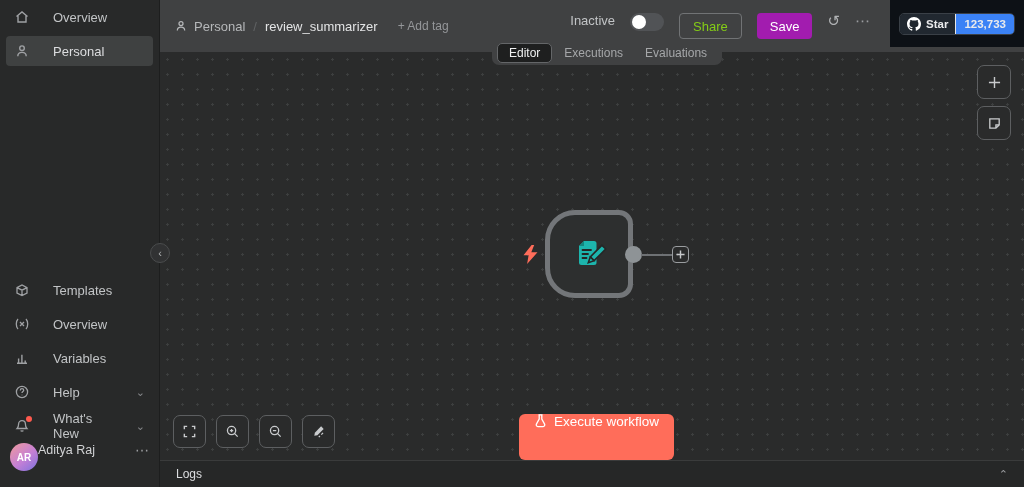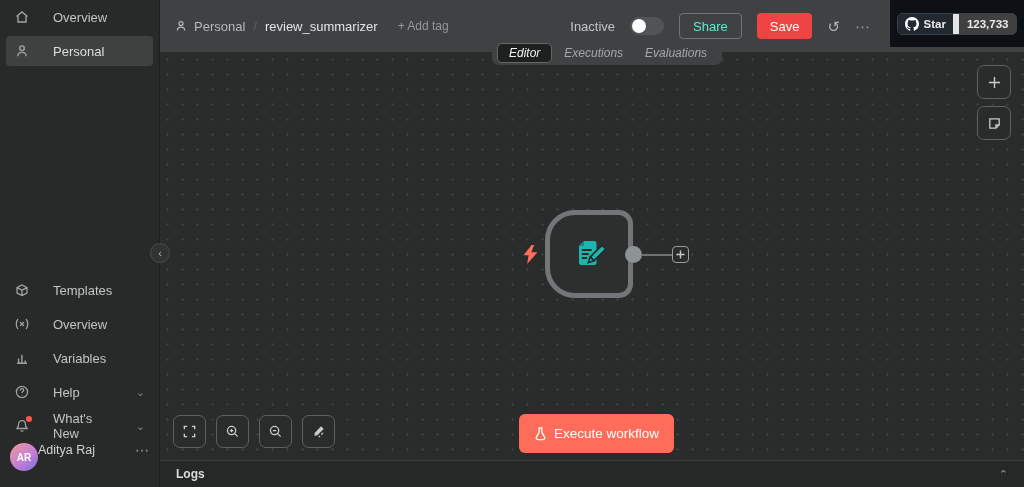--- a/index.html
+++ b/index.html
@@ -29,73 +29,73 @@
   .red-dot{position:absolute;right:-2px;top:-2px;width:6px;height:6px;border-radius:50%;background:#ff5a4e;}
 
   
   .header{position:absolute;left:160px;top:0;width:864px;height:52px;background:#404142;
           display:flex;align-items:center;padding:0 14px;box-sizing:border-box;z-index:3;}
   .breadcrumb{display:flex;align-items:center;gap:8px;font-size:13px;}
   .bc-project{color:#b6b8ba;display:flex;align-items:center;gap:6px;cursor:pointer;}
   .bc-sep{color:#606264;}
   .bc-name{color:#e3e4e5;cursor:text;}
   .add-tag{font-size:12px;color:#95979a;margin-left:12px;cursor:pointer;}
-  .header-right{margin-left:auto;display:flex;align-items:center;gap:15px;margin-right:140px;}
+  .header-right{margin-left:auto;display:flex;gap:15px;margin-right:140px;}
   .status-label{font-size:13px;color:#c2c4c6;}
   .toggle{width:34px;height:18px;border-radius:9px;background:#515356;position:relative;cursor:pointer;}
   .knob{position:absolute;left:2px;top:2px;width:14px;height:14px;border-radius:50%;background:#fff;}
   .share-btn{height:26px;padding:0 13px;border:1px solid #717375;border-radius:4px;background:transparent;
-             color:#5eead4;font-size:13px;display:flex;align-items:center;cursor:pointer;}
-  .save-btn{height:26px;padding:0 13px;border:none;border-radius:4px;background:#ef4444;
+             color:#84cc16;font-size:13px;display:flex;align-items:center;cursor:pointer;}
+  .save-btn{height:26px;padding:0 13px;border:none;border-radius:4px;background:#a21caf;
             color:#fff;font-size:13px;display:flex;align-items:center;cursor:pointer;}
   .hist{color:#b0b2b4;font-size:15px;line-height:1;cursor:pointer;}
   .hdr-dots{color:#9b9da0;font-size:15px;line-height:1;cursor:pointer;}
 
   
   .gh-panel{position:absolute;right:0;top:0;width:134px;height:47px;background:#0d1116;
             display:flex;align-items:center;justify-content:center;z-index:6;}
   .gh-star{display:flex;align-items:stretch;border:1px solid #3a4047;border-radius:5px;overflow:hidden;cursor:pointer;}
   .gh-left{display:flex;align-items:center;gap:5px;background:#212830;padding:3px 7px;
            color:#e9eaec;font-size:11.5px;font-weight:bold;}
-  .gh-count{background:#404040;padding:3px 8px;color:#e9eaec;font-size:11.5px;font-weight:bold;
-            border-left:6px solid #e5e5e5;display:flex;align-items:center;}
+  .gh-count{background:#3b82f6;padding:3px 8px;color:#e9eaec;font-size:11.5px;font-weight:bold;
+            border-left:1px solid #e5e5e5;display:flex;align-items:center;}
 
   
   .tabs{position:absolute;left:492px;top:41px;height:24px;background:#404142;border-radius:0 0 7px 7px;
-        display:flex;align-items:center;padding:2px 5px;gap:2px;z-index:4;box-sizing:border-box;font-style:italic;}
+        display:flex;align-items:center;padding:2px 5px;gap:2px;z-index:4;box-sizing:border-box;}
   .tab{font-size:12px;color:#a5a7a9;padding:3px 10px;border-radius:5px;cursor:pointer;white-space:nowrap;}
   .tab.active{background:#1e1f1f;border:1px solid #646668;color:#f0f1f1;padding:2px 11px;}
 
   
   .canvas{position:absolute;left:160px;top:52px;width:864px;height:408px;background-color:#2a2b2b;
           background-image:radial-gradient(#3d3f3f 1px,transparent 1.4px);background-size:15px 15px;}
   .node{position:absolute;left:385px;top:158px;width:88px;height:88px;border:5px solid #737679;
         border-radius:30px 14px 14px 30px;background:#2d2f2f;box-sizing:border-box;
         display:flex;align-items:center;justify-content:center;cursor:pointer;}
   .bolt{position:absolute;left:363px;top:193px;}
   .connector{position:absolute;left:465px;top:194px;width:17px;height:17px;border-radius:50%;background:#8e9396;cursor:pointer;}
   .conn-line{position:absolute;left:481px;top:202px;width:31px;height:2px;background:#6e7174;}
   .plus-endpoint{position:absolute;left:512px;top:194px;width:17px;height:17px;border:1.5px solid #9a9da0;
                  border-radius:4px;box-sizing:border-box;display:flex;align-items:center;justify-content:center;
                  color:#c6c8ca;cursor:pointer;background:transparent;}
   .node-label{position:absolute;left:319px;top:249px;width:220px;text-align:center;
               color:#e9eaeb;font-size:13.5px;font-weight:bold;}
   .controls{position:absolute;left:13px;top:363px;display:flex;gap:10px;}
   .ctrl-btn{width:33px;height:33px;border:1px solid #5d5f61;border-radius:7px;background:#2a2b2b;
             display:flex;align-items:center;justify-content:center;color:#c9cbcd;cursor:pointer;box-sizing:border-box;}
-  .execute-btn{position:absolute;left:359px;top:362px;height:39px;padding:0 15px;background:#ff6d5a;border:none;
-               border-radius:6px;color:#fff;font-size:13.5px;display:flex;align-items:center;gap:7px;cursor:pointer;}
+  .execute-btn{position:absolute;left:359px;top:362px;height:46px;padding:0 15px;background:#ff6d5a;border:none;
+               border-radius:6px;color:#fff;font-size:13.5px;display:flex;gap:7px;cursor:pointer;}
   .canvas-topright{position:absolute;right:13px;top:13px;display:flex;flex-direction:column;gap:7px;}
   .tr-btn{width:34px;height:34px;border:1px solid #5d5f61;border-radius:7px;background:#2a2b2b;
           display:flex;align-items:center;justify-content:center;color:#c9cbcd;cursor:pointer;box-sizing:border-box;}
 
   
   .logs-bar{position:absolute;left:160px;bottom:0;width:864px;height:27px;background:#262727;
             border-top:1px solid #3a3b3b;display:flex;align-items:center;padding:0 16px;box-sizing:border-box;z-index:4;cursor:pointer;}
-  .logs-title{color:#dcdde0;font-size:12px;font-weight:bold;}
+  .logs-title{color:#dcdde0;font-size:12px;font-weight:normal;}
   .logs-chevron{margin-left:auto;color:#9b9da0;font-size:11px;line-height:1;}
 
   .collapse-handle{position:absolute;left:150px;top:243px;width:18px;height:18px;border-radius:50%;
                    background:#313233;border:1px solid #4a4c4d;color:#aeb0b2;font-size:11px;line-height:1;
                    display:flex;align-items:center;justify-content:center;z-index:7;cursor:pointer;}
 </style>
 </head>
 <body>
 
 <div class="app">

